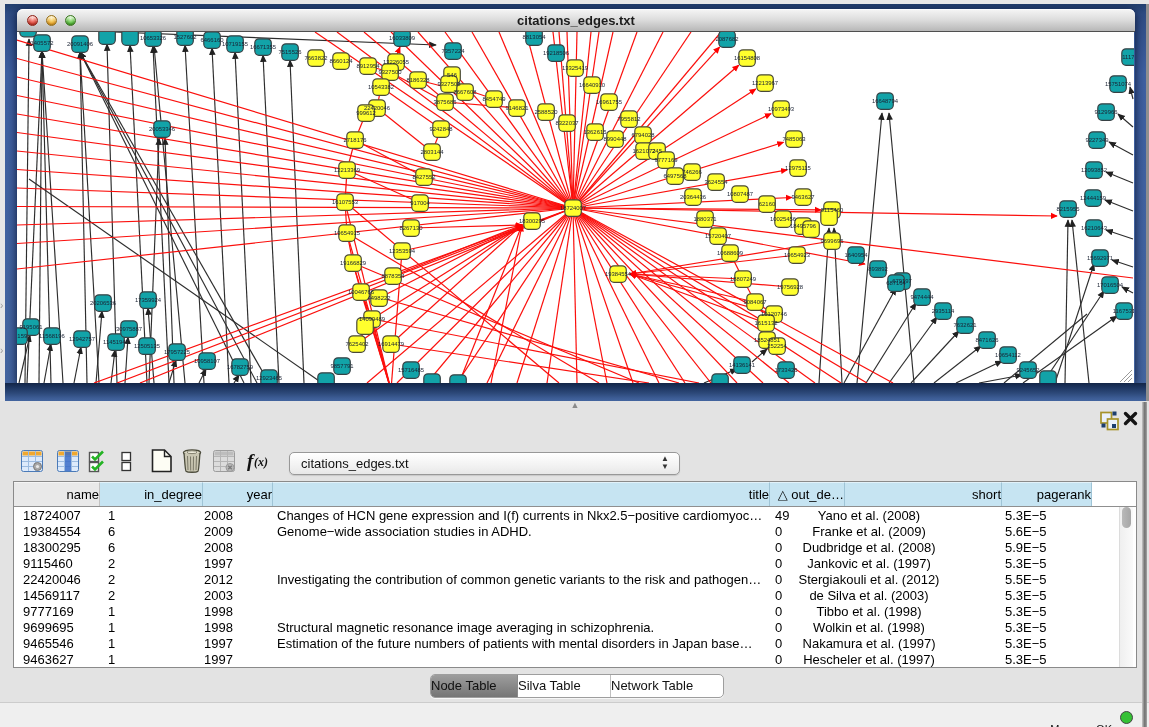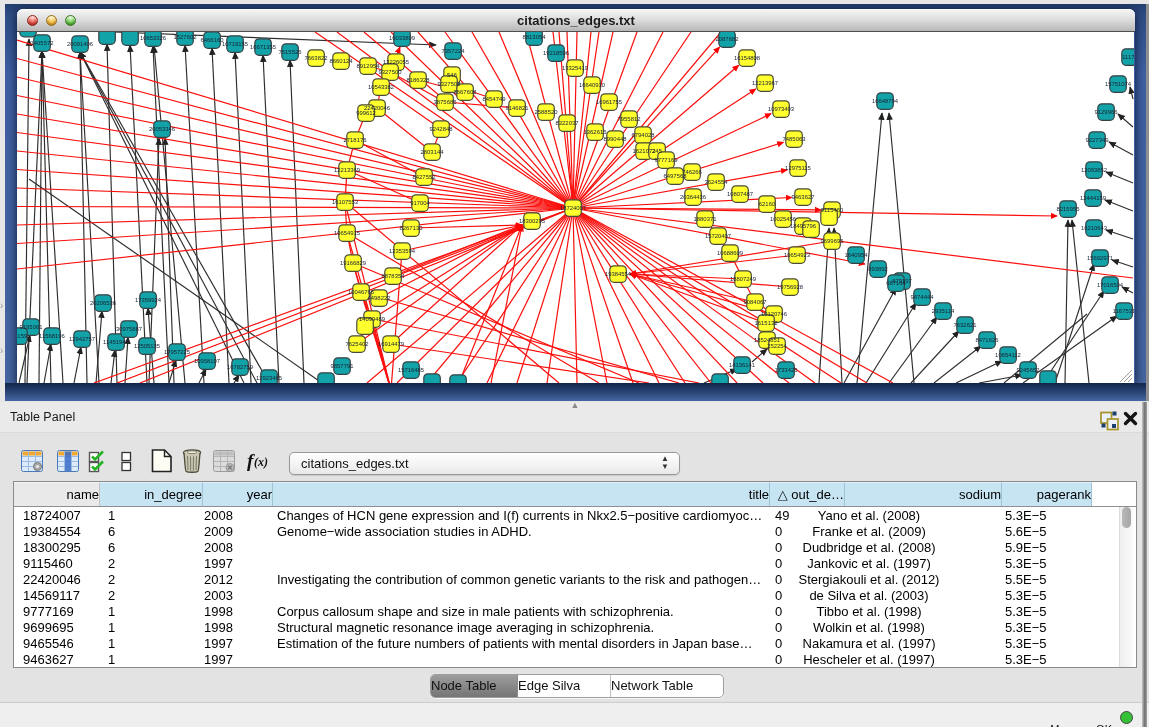--- a/index.html
+++ b/index.html
@@ -529,23 +529,20 @@
     <div id="title">citations_edges.txt</div>
     <span class="tl" id="tlr" style="top:6px"></span>
     <span class="tl" id="tly" style="top:6px"></span>
     <span class="tl" id="tlg" style="top:6px"></span>
   </div>
 </div>
 <div id="deskbot"></div>
 </div>
 <div id="rstrip1"></div>
 <div id="tablepanel">
-  <div id="tphead">
-      <span>Table Panel</span>
-    </div>
   <div id="grab">▲</div>
   <svg width="52" height="28" style="position:absolute;right:8px;top:9px">
       <g fill="#eaf1fb" stroke="#a6932a" stroke-width="1.7">
         <rect x="12" y="2.5" width="10.5" height="10.5"></rect>
         <rect x="18.5" y="9" width="10.5" height="10.5"></rect>
       </g>
       <g fill="#1c3f6e">
         <rect x="23.5" y="1.5" width="4" height="4"></rect>
         <rect x="12.5" y="13.5" width="4" height="4"></rect>
         <rect x="23" y="14" width="4" height="4"></rect>
@@ -621,21 +618,21 @@
       <text x="0" y="18" font-family="Liberation Serif, serif" font-style="italic" font-weight="bold" font-size="19" fill="#111">f</text>
       <text x="7" y="17" font-family="Liberation Serif, serif" font-style="italic" font-weight="bold" font-size="12" fill="#111">(x)</text>
     </g>
   </svg>
 <div id="tbl"></div>
 <div id="th0" class="th">name</div>
 <div id="th1" class="th">in_degree</div>
 <div id="th2" class="th">year</div>
 <div id="th3" class="th">title</div>
 <div id="th4" class="th">△ out_de…</div>
-<div id="th5" class="th">sodium</div>
+<div id="th5" class="th">short</div>
 <div id="th6" class="th">pagerank</div>
 <div id="thsep"></div>
 <div class="tr" style="top:507px">
     <span class="c0">18724007</span>
     <span class="c1">1</span>
     <span class="c2">2008</span>
     <span class="c3">Changes of HCN gene expression and I(f) currents in Nkx2.5−positive cardiomyoc…</span>
     <span class="c4">49</span>
     <span class="c5">Yano et al. (2008)</span>
     <span class="c6">5.3E−5</span>
@@ -679,21 +676,20 @@
     <span class="c1">2</span>
     <span class="c2">2003</span>
     <span class="c4">0</span>
     <span class="c5">de Silva et al. (2003)</span>
     <span class="c6">5.3E−5</span>
   </div>
 <div class="tr" style="top:603px">
     <span class="c0">9777169</span>
     <span class="c1">1</span>
     <span class="c2">1998</span>
-    <span class="c3">Corpus callosum shape and size in male patients with schizophrenia.</span>
     <span class="c4">0</span>
     <span class="c5">Tibbo et al. (1998)</span>
     <span class="c6">5.3E−5</span>
   </div>
 <div class="tr" style="top:619px">
     <span class="c0">9699695</span>
     <span class="c1">1</span>
     <span class="c2">1998</span>
     <span class="c3">Structural magnetic resonance image averaging in schizophrenia.</span>
     <span class="c4">0</span>
@@ -716,21 +712,21 @@
     <span class="c4">0</span>
     <span class="c5">Hescheler et al. (1997)</span>
     <span class="c6">5.3E−5</span>
   </div>
 <div id="vsb">
     <div class="thumb"></div>
   </div>
 <div id="tabs2container">
  <div id="tabs" style="top:674px;position:absolute">
    <div class="seg" id="seg0">Node Table</div>
-   <div class="seg" id="seg1">Edge Silva</div>
+   <div class="seg" id="seg1">Silva Table</div>
    <div class="seg" id="seg2">Network Table</div>
  </div>
 </div>
 <div id="statline" style="top:702px;position:absolute"></div>
 <div style="position:absolute;left:0px;top:299px;width:7px;height:14px;color:#9a9a9a;font-size:10px;line-height:14px">›</div>
 <div style="position:absolute;left:0px;top:344px;width:7px;height:14px;color:#9a9a9a;font-size:10px;line-height:14px">›</div>
 <div id="status" style="top:703px;position:absolute">
     <span id="mem">Memory: OK</span>
     <span id="dot"></span>
   </div>

